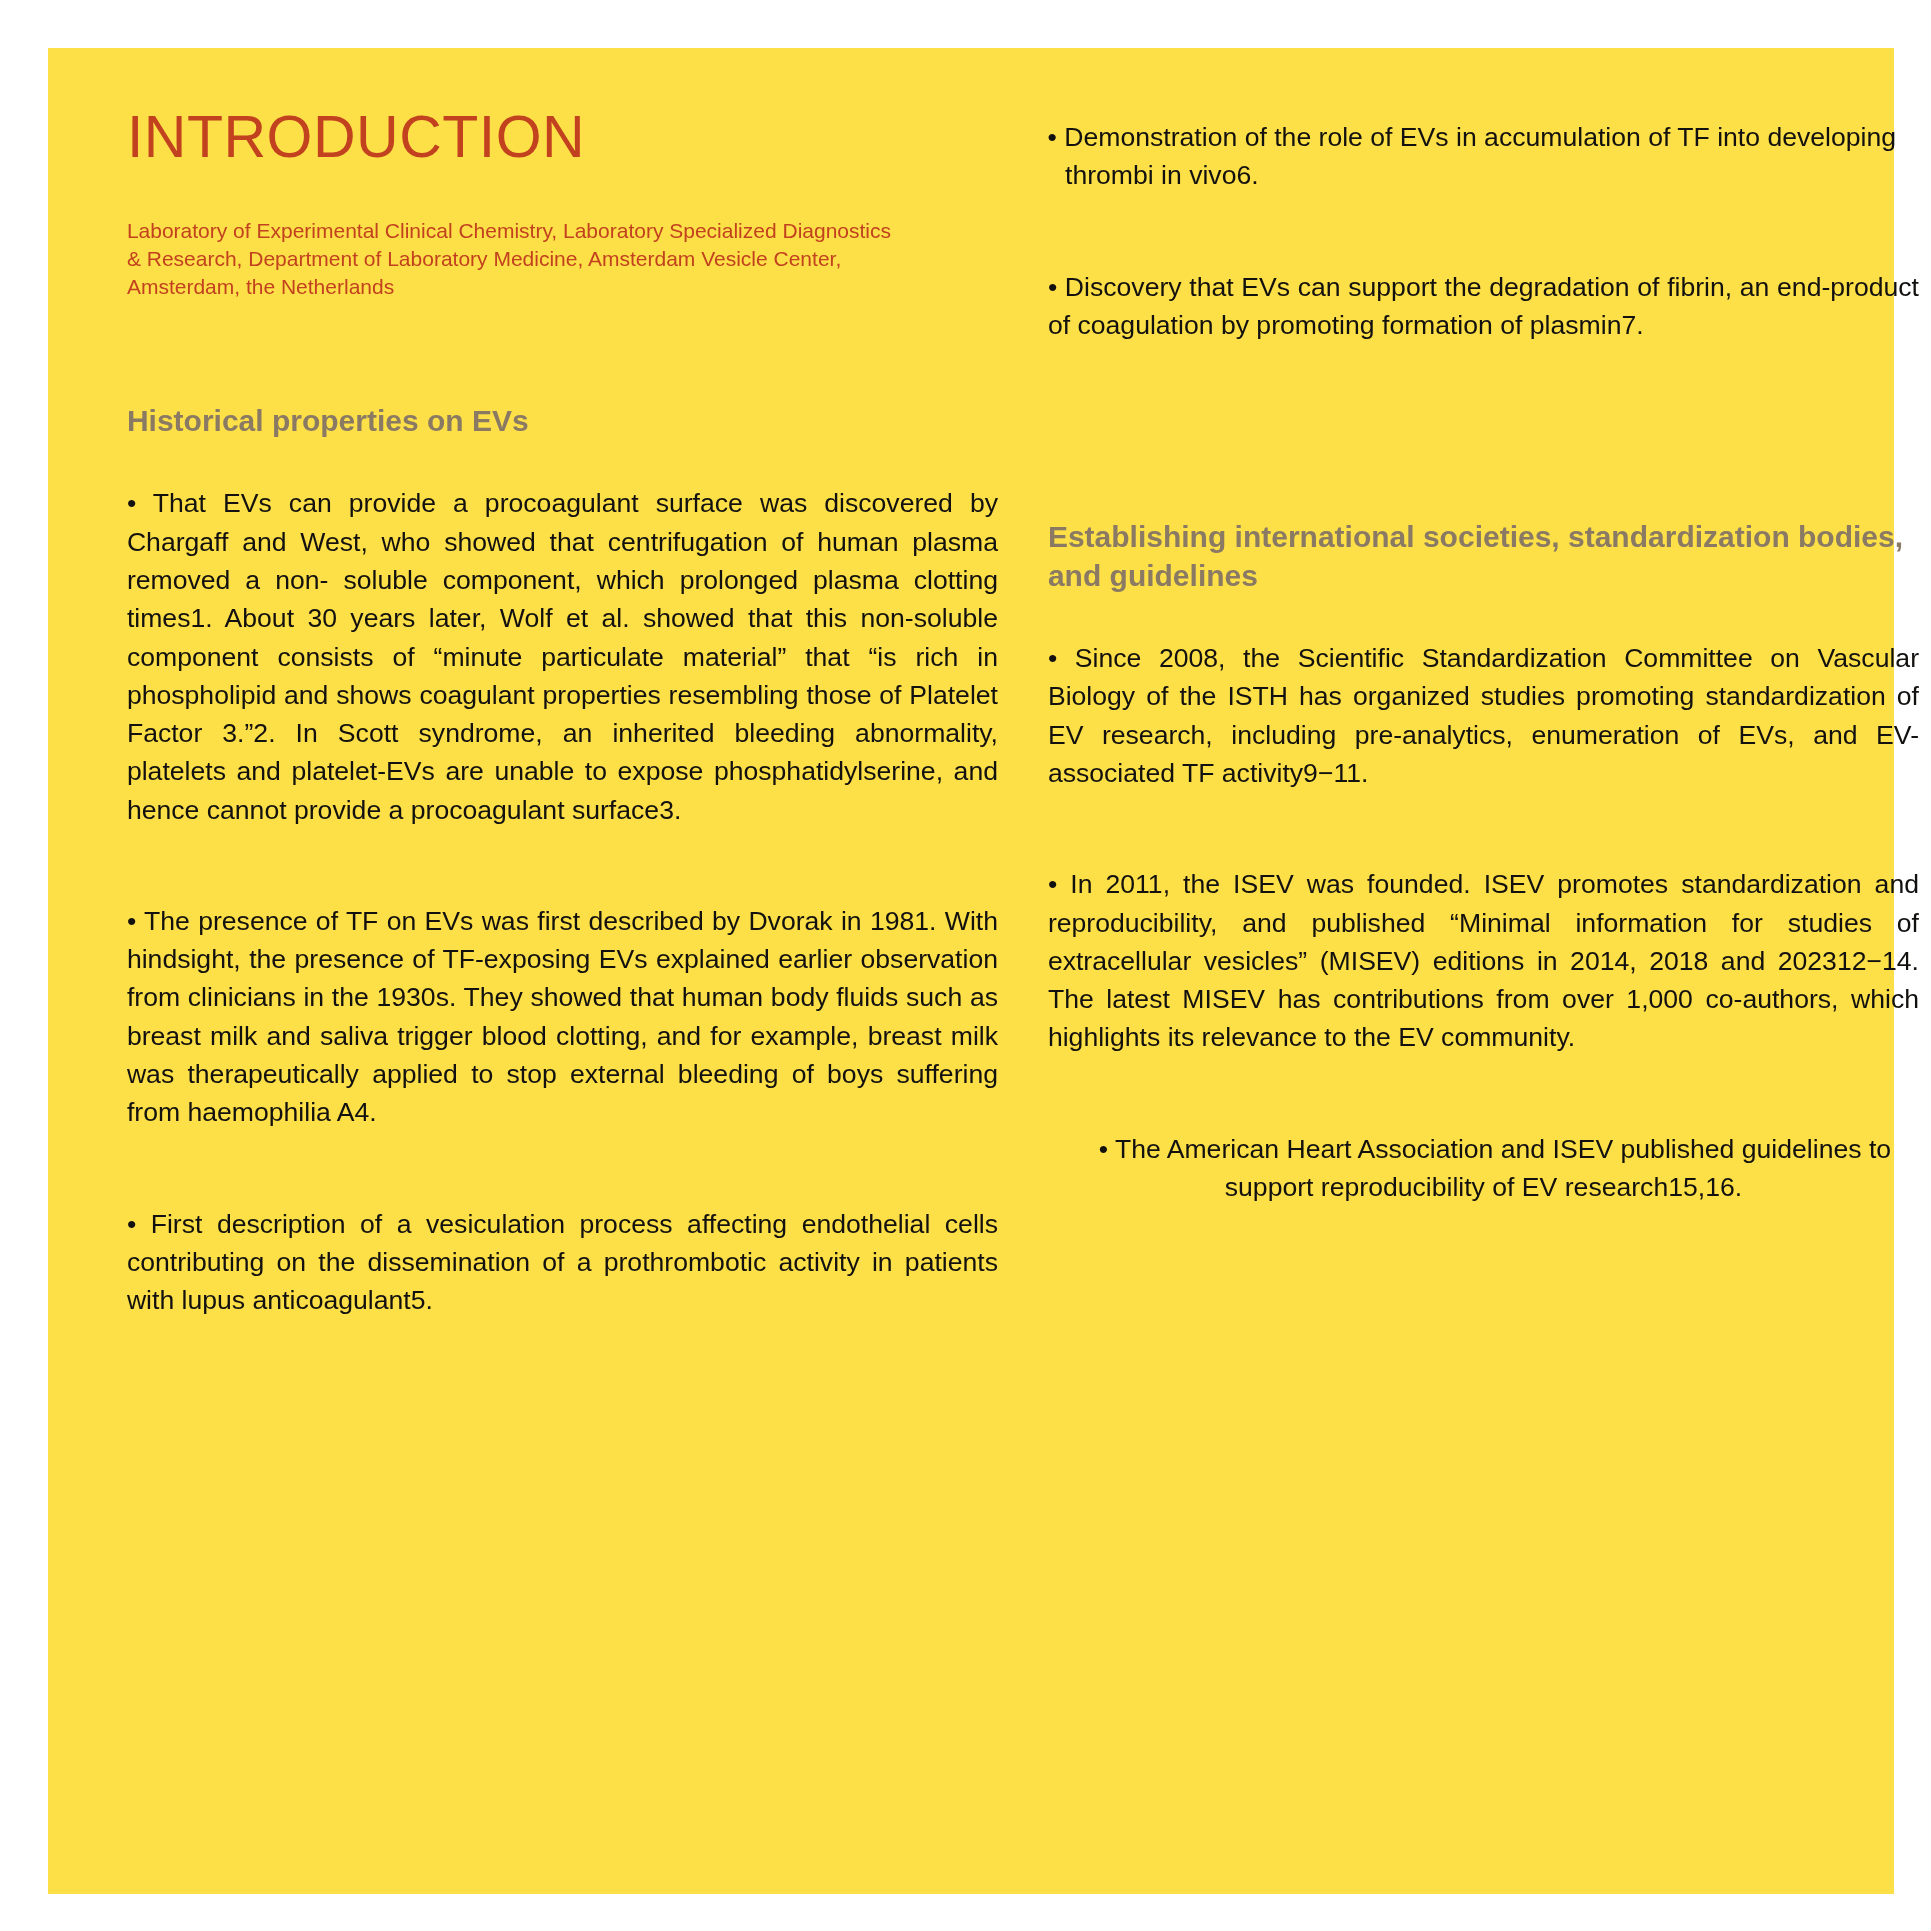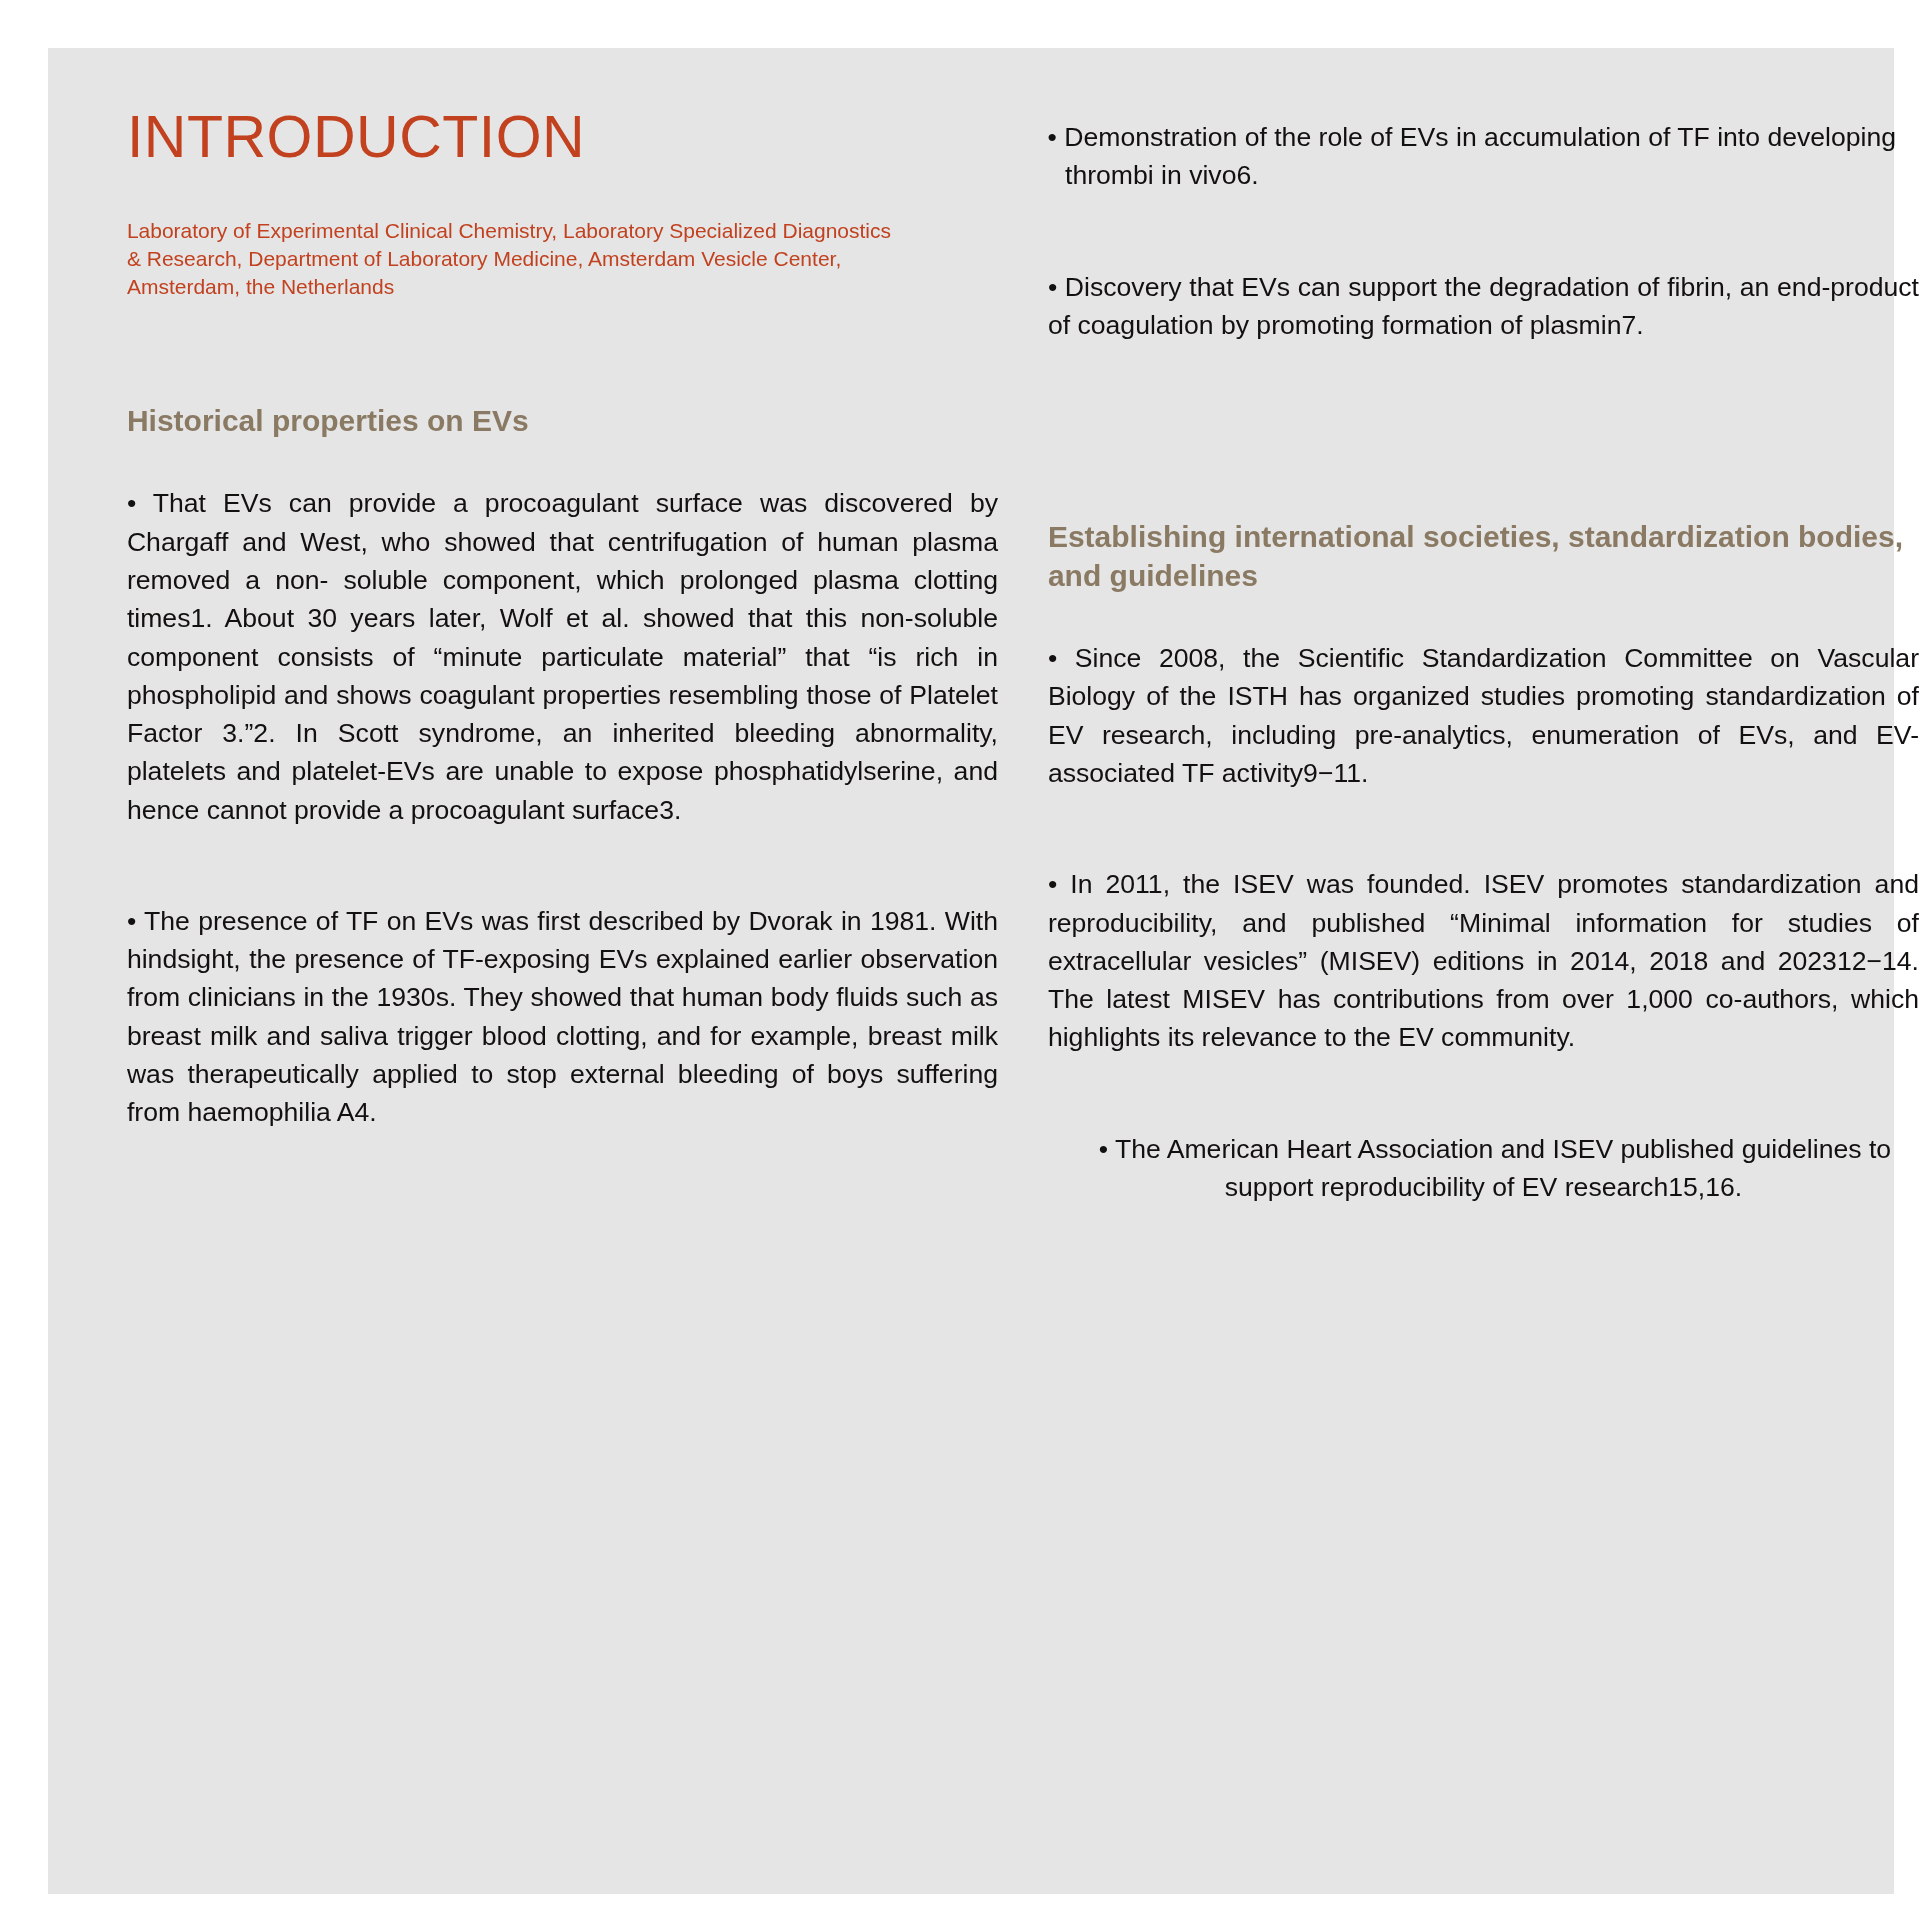--- a/index.html
+++ b/index.html
@@ -13,21 +13,21 @@
     font-family: "Liberation Sans", sans-serif;
     -webkit-font-smoothing: antialiased;
   }
 
   .page-panel {
     position: absolute;
     left: 48px;
     top: 48px;
     width: 1846px;
     height: 1846px;
-    background: #e5e5e5;
+    background: #fde047;
     box-sizing: border-box;
     padding: 60px 75px 39px 75px;
   }
 
   .columns {
     display: flex;
     flex-direction: row;
     align-items: flex-start;
     column-gap: 46px;
     width: 100%;
@@ -120,20 +120,21 @@
 
       <h2 class="section-head">Historical properties on EVs</h2>
 
       <div class="spacer-md"></div>
 
 
       <p class="para gap-big">• That EVs can provide a procoagulant surface was discovered by Chargaff and West, who showed that centrifugation of human plasma removed a non- soluble component, which prolonged plasma clotting times1. About 30 years later, Wolf et al. showed that this non-soluble component consists of “minute particulate material” that “is rich in phospholipid and shows coagulant properties resembling those of Platelet Factor 3.”2. In Scott syndrome, an inherited bleeding abnormality, platelets and platelet-EVs are unable to expose phosphatidylserine, and hence cannot provide a procoagulant surface3.</p>
 
       <p class="para gap-big">• The presence of TF on EVs was first described by Dvorak in 1981. With hindsight, the presence of TF-exposing EVs explained earlier observation from clinicians in the 1930s. They showed that human body fluids such as breast milk and saliva trigger blood clotting, and for example, breast milk was therapeutically applied to stop external bleeding of boys suffering from haemophilia A4.</p>
 
+      <p class="para last">• First description of a vesiculation process affecting endothelial cells contributing on the dissemination of a prothrombotic activity in patients with lupus anticoagulant5.</p>
 
     </div>
 
     <div class="col">
 
       <p class="para hang gap-big">• Demonstration of the role of EVs in accumulation of TF into developing thrombi in vivo6.</p>
 
       <p class="para gap-big">• Discovery that EVs can support the degradation of fibrin, an end-product of coagulation by promoting formation of plasmin7.</p>
 
 

